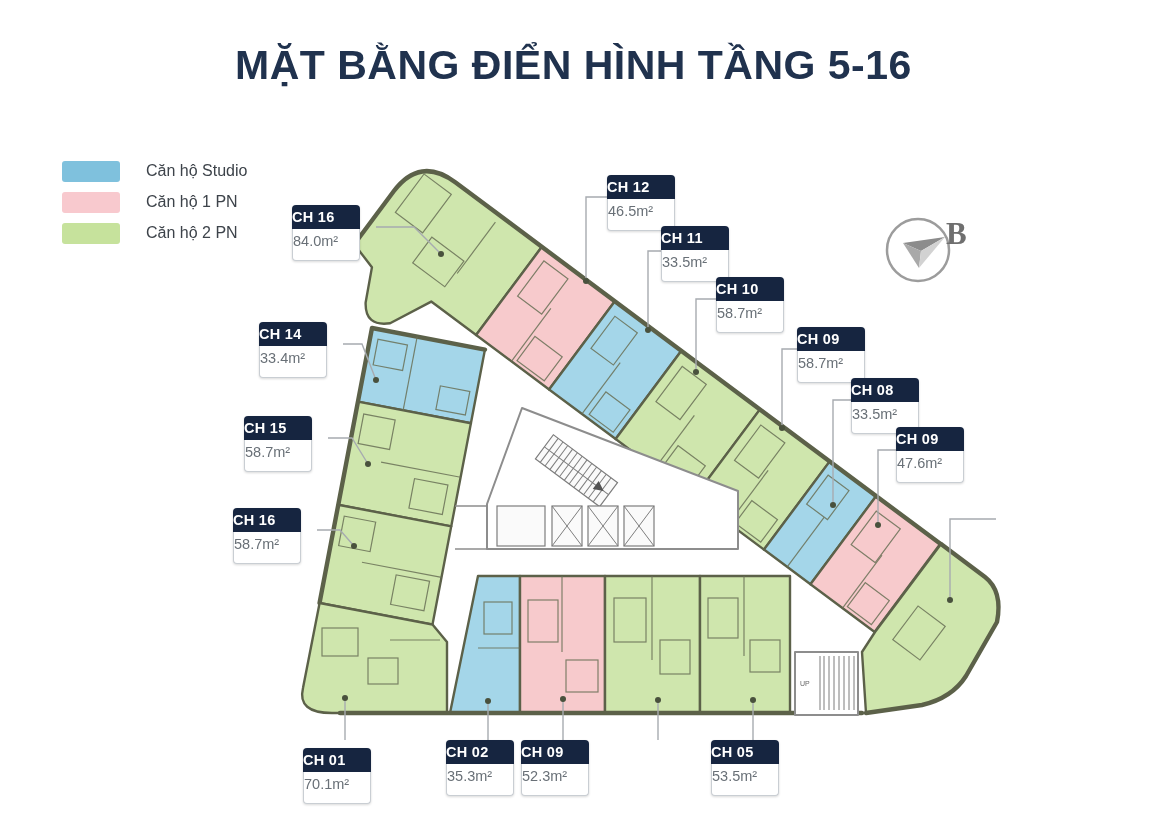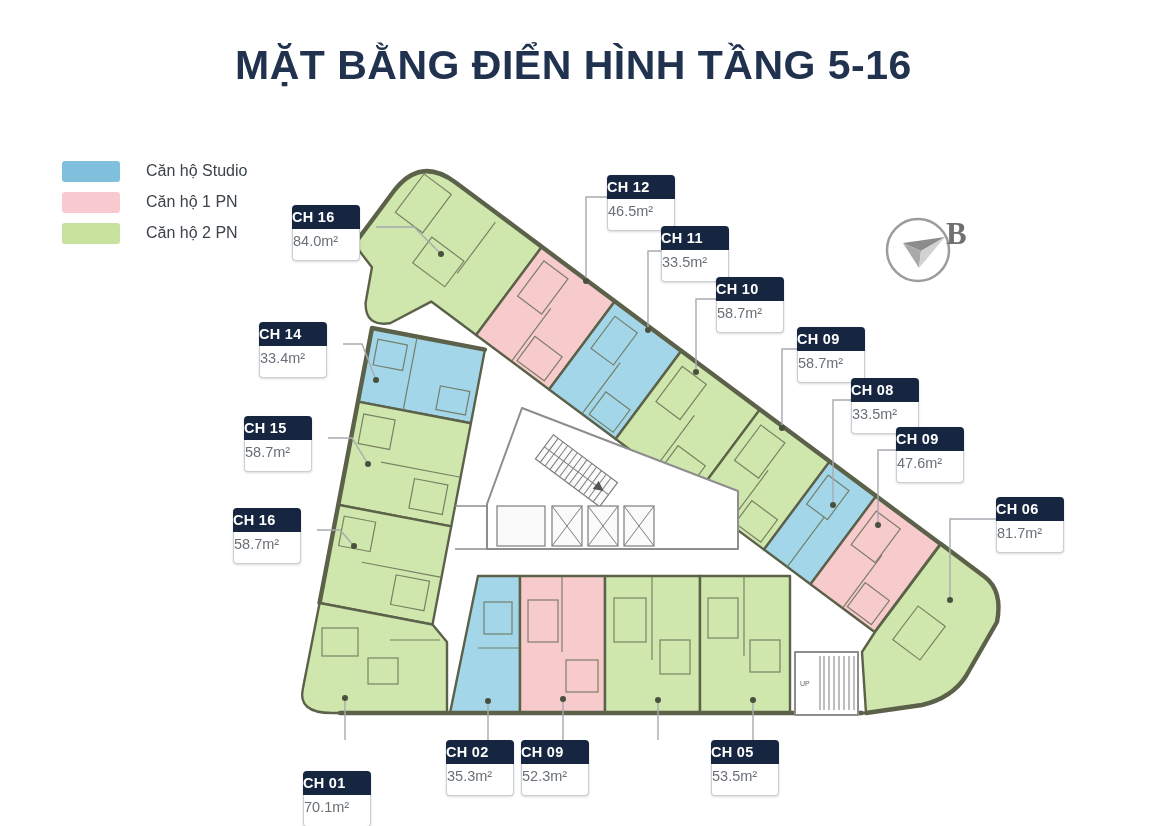--- a/index.html
+++ b/index.html
@@ -269,37 +269,33 @@
     <div class="ch-area">58.7m²</div>
   </div>
   <div class="callout" style="left:851px;top:378px">
     <div class="ch-head">CH 08</div>
     <div class="ch-area">33.5m²</div>
   </div>
   <div class="callout" style="left:896px;top:427px">
     <div class="ch-head">CH 09</div>
     <div class="ch-area">47.6m²</div>
   </div>
-  <div class="callout" style="left:996px;top:497px">
-    <div class="ch-head">CH 06</div>
-    <div class="ch-area">81.7m²</div>
-  </div>
   <div class="callout" style="left:259px;top:322px">
     <div class="ch-head">CH 14</div>
     <div class="ch-area">33.4m²</div>
   </div>
   <div class="callout" style="left:244px;top:416px">
     <div class="ch-head">CH 15</div>
     <div class="ch-area">58.7m²</div>
   </div>
   <div class="callout" style="left:233px;top:508px">
     <div class="ch-head">CH 16</div>
     <div class="ch-area">58.7m²</div>
   </div>
-  <div class="callout" style="left:303px;top:771px">
+  <div class="callout" style="left:303px;top:748px">
     <div class="ch-head">CH 01</div>
     <div class="ch-area">70.1m²</div>
   </div>
   <div class="callout" style="left:446px;top:740px">
     <div class="ch-head">CH 02</div>
     <div class="ch-area">35.3m²</div>
   </div>
   <div class="callout" style="left:521px;top:740px">
     <div class="ch-head">CH 09</div>
     <div class="ch-area">52.3m²</div>

